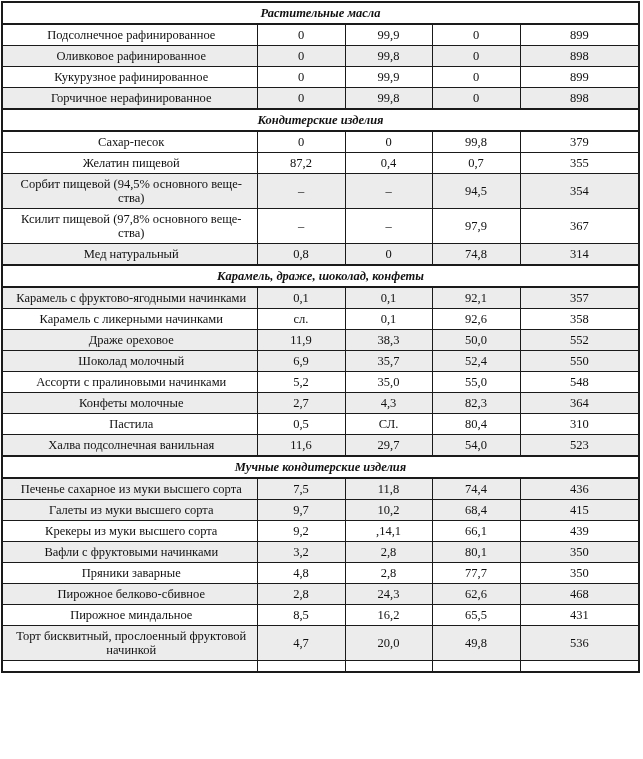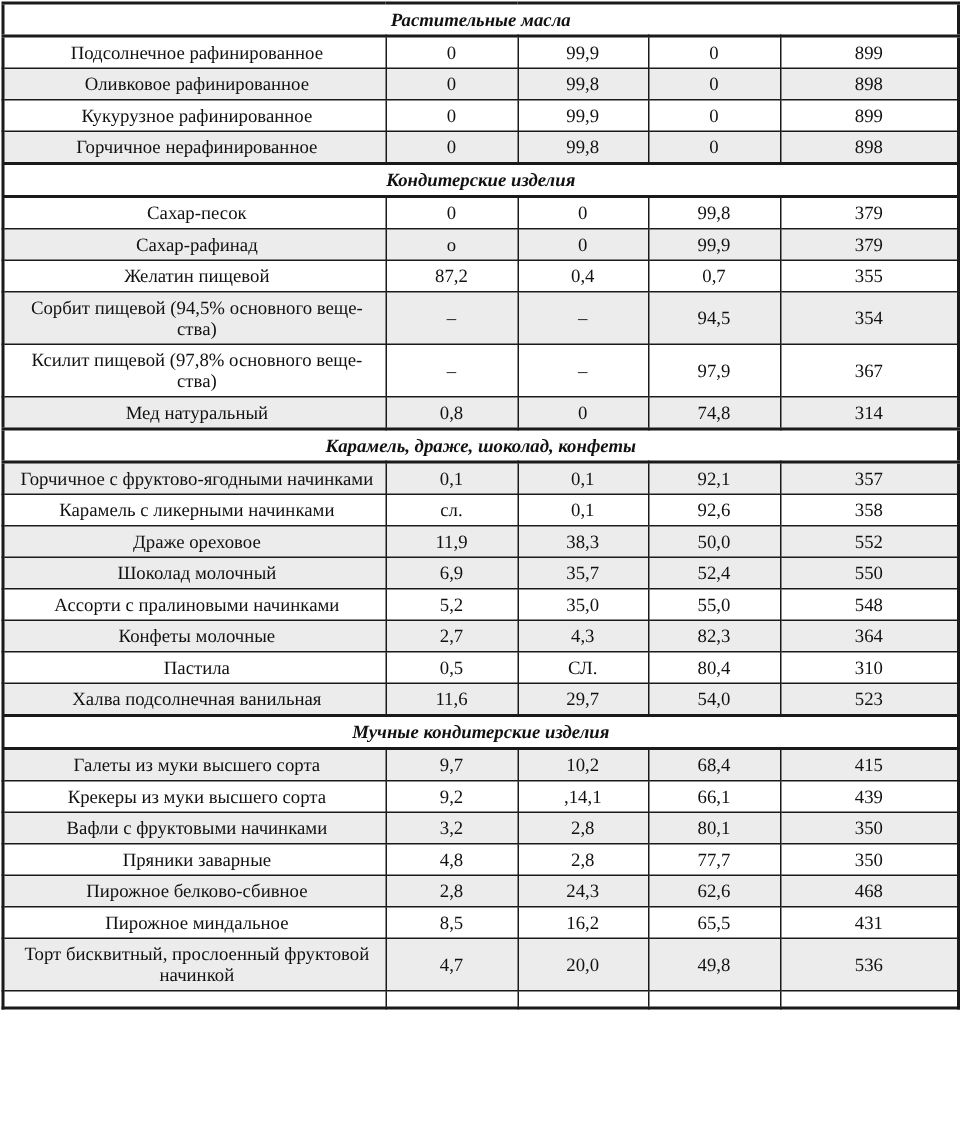--- a/index.html
+++ b/index.html
@@ -115,27 +115,20 @@
         <tr>
           <td colspan="5" class="section italic">Кондитерские изделия</td>
         </tr>
         <tr>
           <td class="name">Сахар-песок</td>
           <td class="val">0</td>
           <td class="val">0</td>
           <td class="val">99,8</td>
           <td class="val">379</td>
         </tr>
-        <tr class="shaded">
-          <td class="name">Сахар-рафинад</td>
-          <td class="val">о</td>
-          <td class="val">0</td>
-          <td class="val">99,9</td>
-          <td class="val">379</td>
-        </tr>
         <tr>
           <td class="name">Желатин пищевой</td>
           <td class="val">87,2</td>
           <td class="val">0,4</td>
           <td class="val">0,7</td>
           <td class="val">355</td>
         </tr>
         <tr class="shaded">
           <td class="name">Сорбит пищевой (94,5% основного веще-ства)</td>
           <td class="val">–</td>
@@ -154,21 +147,21 @@
           <td class="name">Мед натуральный</td>
           <td class="val">0,8</td>
           <td class="val">0</td>
           <td class="val">74,8</td>
           <td class="val">314</td>
         </tr>
         <tr>
           <td colspan="5" class="section italic">Карамель, драже, шоколад, конфеты</td>
         </tr>
         <tr class="shaded">
-          <td class="name">Горчичное с фруктово-ягодными начинками</td>
+          <td class="name">Карамель с фруктово-ягодными начинками</td>
           <td class="val">0,1</td>
           <td class="val">0,1</td>
           <td class="val">92,1</td>
           <td class="val">357</td>
         </tr>
         <tr>
           <td class="name">Карамель с ликерными начинками</td>
           <td class="val">сл.</td>
           <td class="val">0,1</td>
           <td class="val">92,6</td>
@@ -213,20 +206,27 @@
           <td class="name">Халва подсолнечная ванильная</td>
           <td class="val">11,6</td>
           <td class="val">29,7</td>
           <td class="val">54,0</td>
           <td class="val">523</td>
         </tr>
         <tr>
           <td colspan="5" class="section italic">Мучные кондитерские изделия</td>
         </tr>
         <tr class="shaded">
+          <td class="name">Печенье сахарное из муки высшего сорта</td>
+          <td class="val">7,5</td>
+          <td class="val">11,8</td>
+          <td class="val">74,4</td>
+          <td class="val">436</td>
+        </tr>
+        <tr class="shaded">
           <td class="name">Галеты из муки высшего сорта</td>
           <td class="val">9,7</td>
           <td class="val">10,2</td>
           <td class="val">68,4</td>
           <td class="val">415</td>
         </tr>
         <tr>
           <td class="name">Крекеры из муки высшего сорта</td>
           <td class="val">9,2</td>
           <td class="val">,14,1</td>

